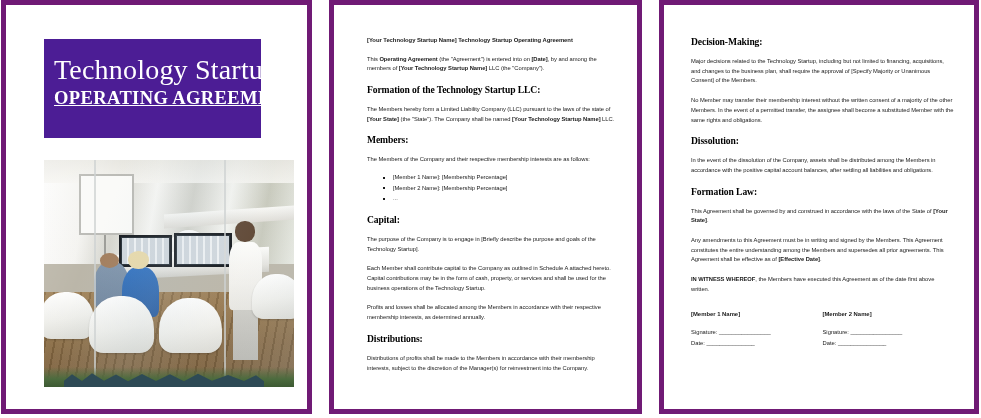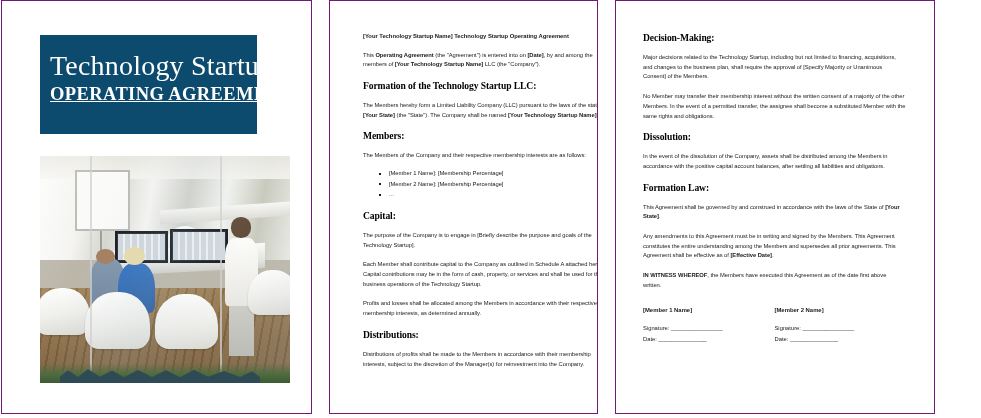--- a/index.html
+++ b/index.html
@@ -17,38 +17,38 @@
     position: relative;
     width: 981px;
     height: 418px;
     background: #ffffff;
     display: flex;
     align-items: flex-start;
   }
   .page {
     position: relative;
     background: #ffffff;
-    border: 1px solid #701a75;
+    border: 5px solid #701a75;
     box-sizing: border-box;
     overflow: hidden;
     flex: none;
   }
   .page-1 { width: 311px; height: 414px; margin-left: 1px; }
-  .page-2 { width: 269px; height: 414px; margin-left: 17px; }
+  .page-2 { width: 313px; height: 414px; margin-left: 17px; }
   .page-3 { width: 320px; height: 414px; margin-left: 17px; }
 
   
   .cover-inner {
     position: absolute;
     left: 38px;
     top: 34px;
     width: 250px;
   }
   .cover-banner {
-    background: #0c4a6e;
+    background: #4c1d95;
     width: 217px;
     height: 99px;
     box-sizing: border-box;
     padding: 14px 10px 0 10px;
     text-align: center;
   }
   .cover-title {
     font-family: "Liberation Serif", serif;
     color: #ffffff;
     font-size: 28px;

